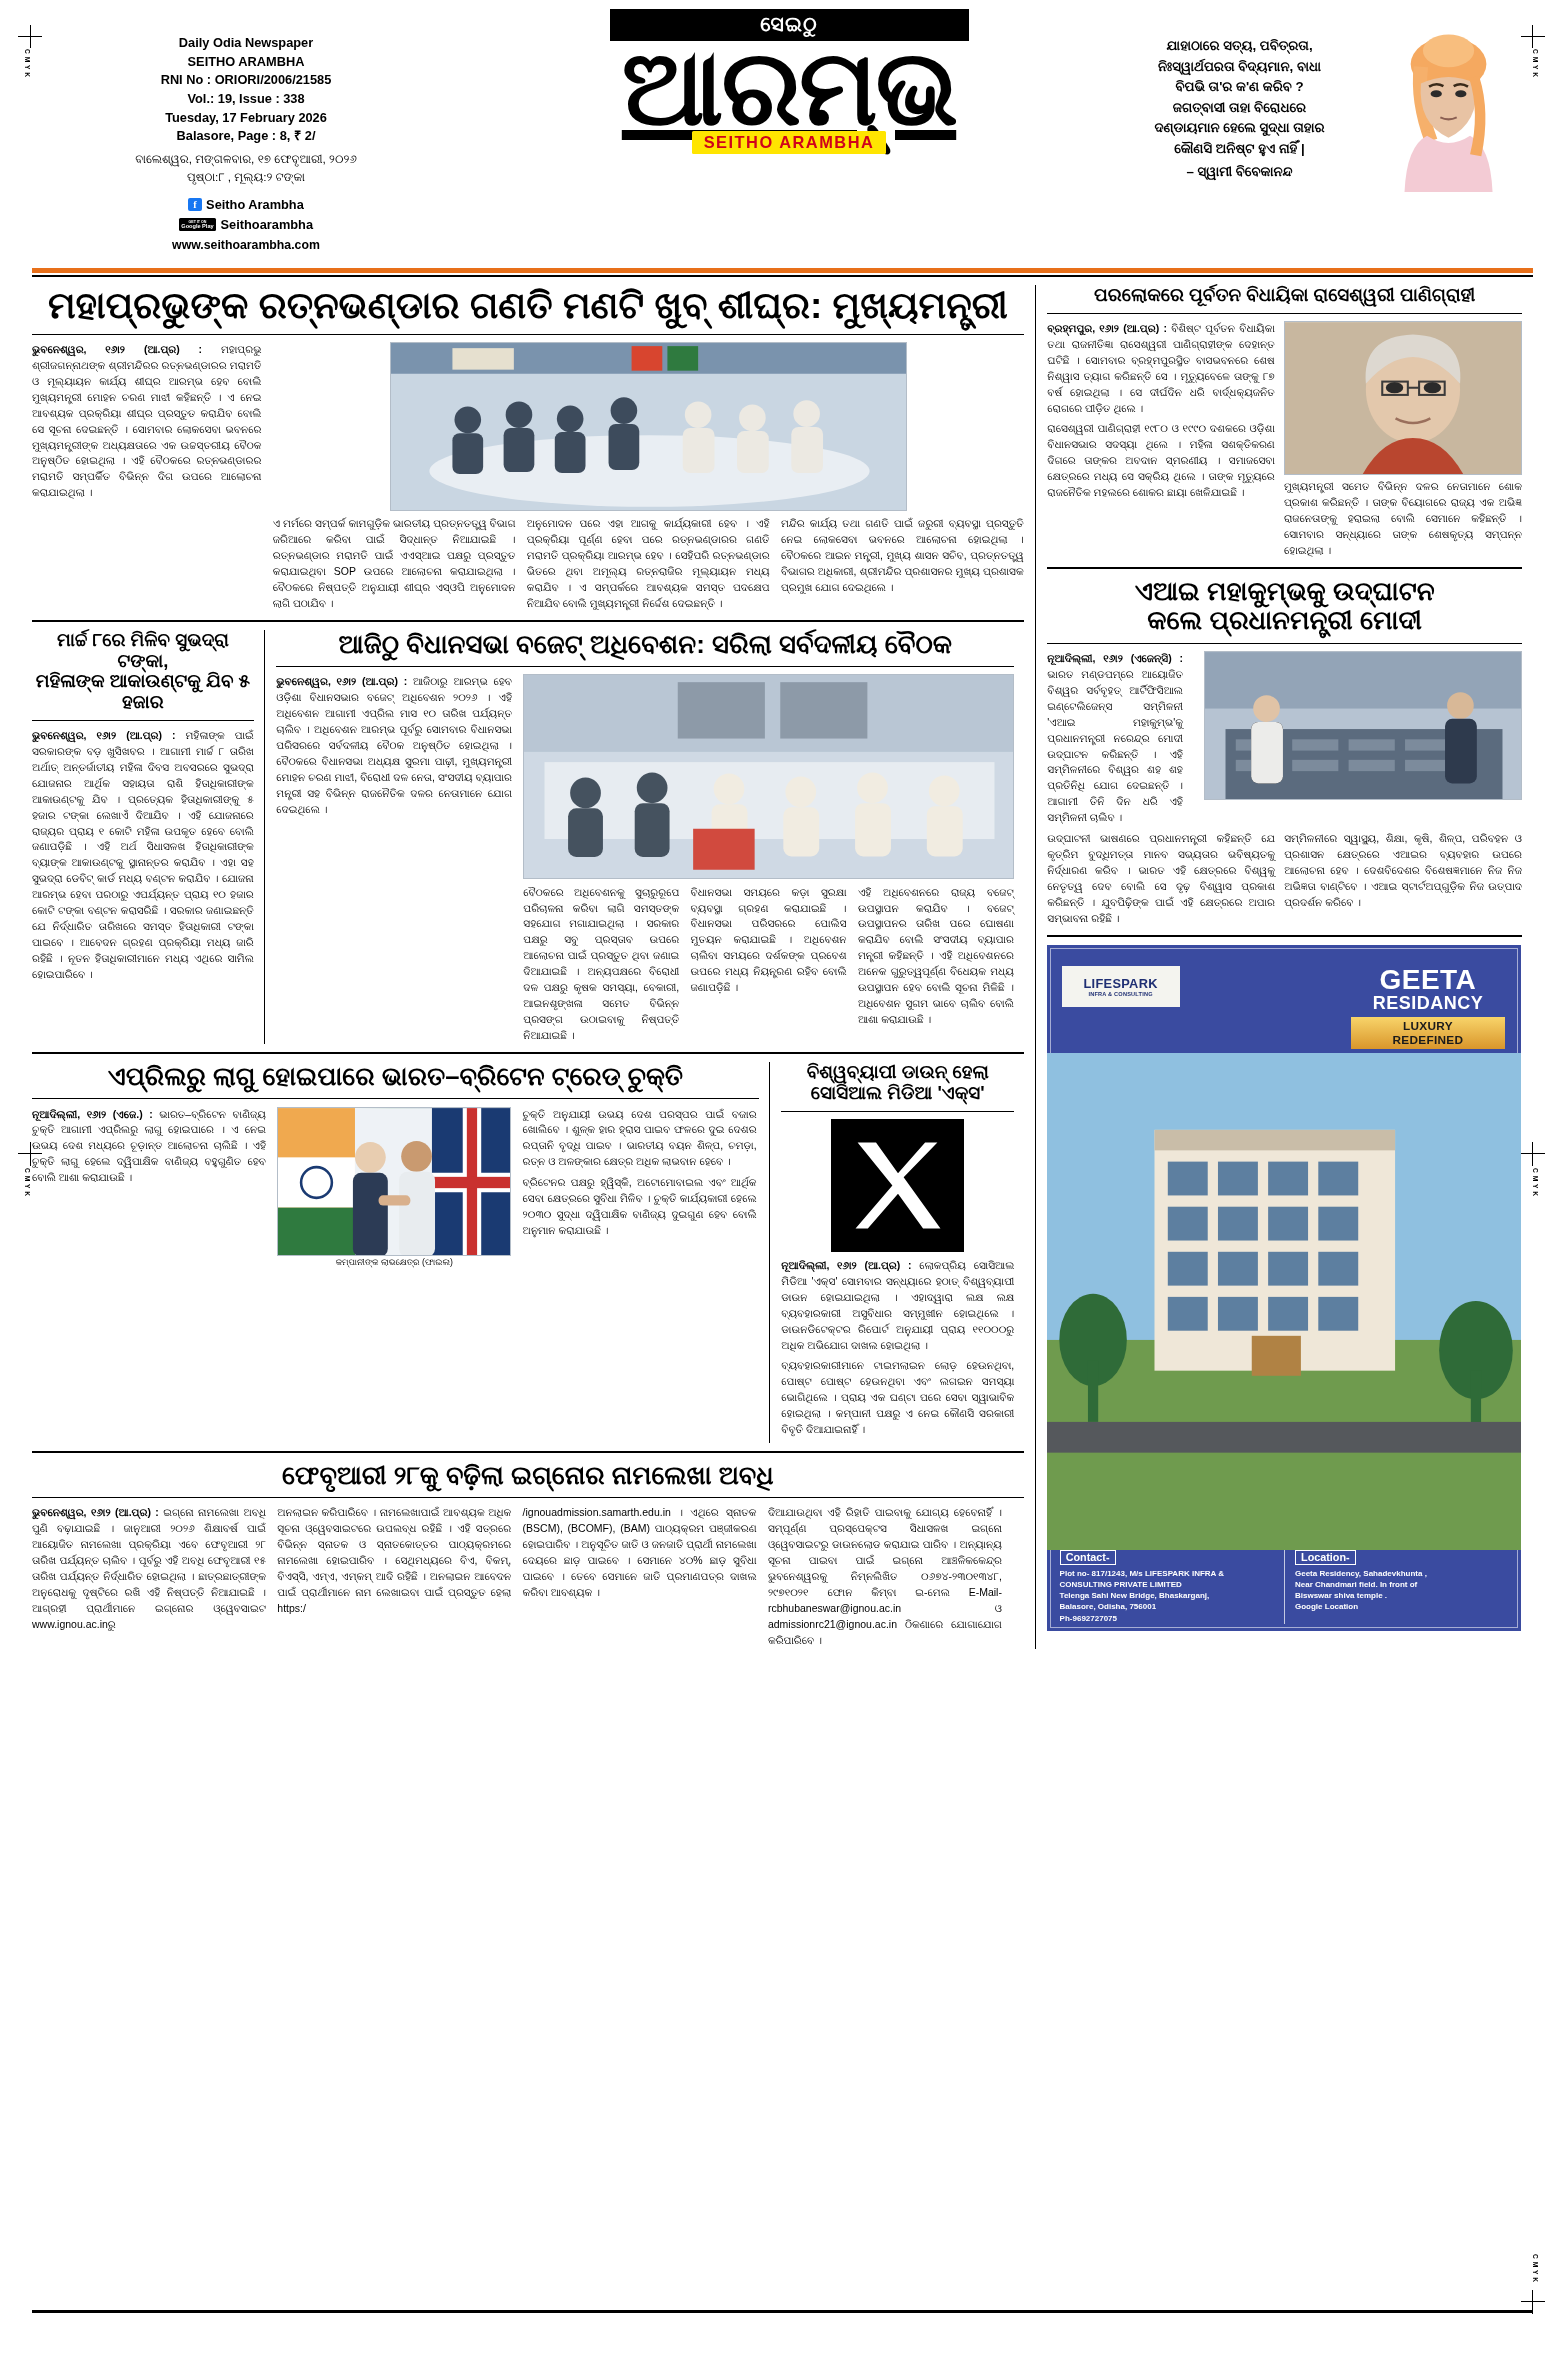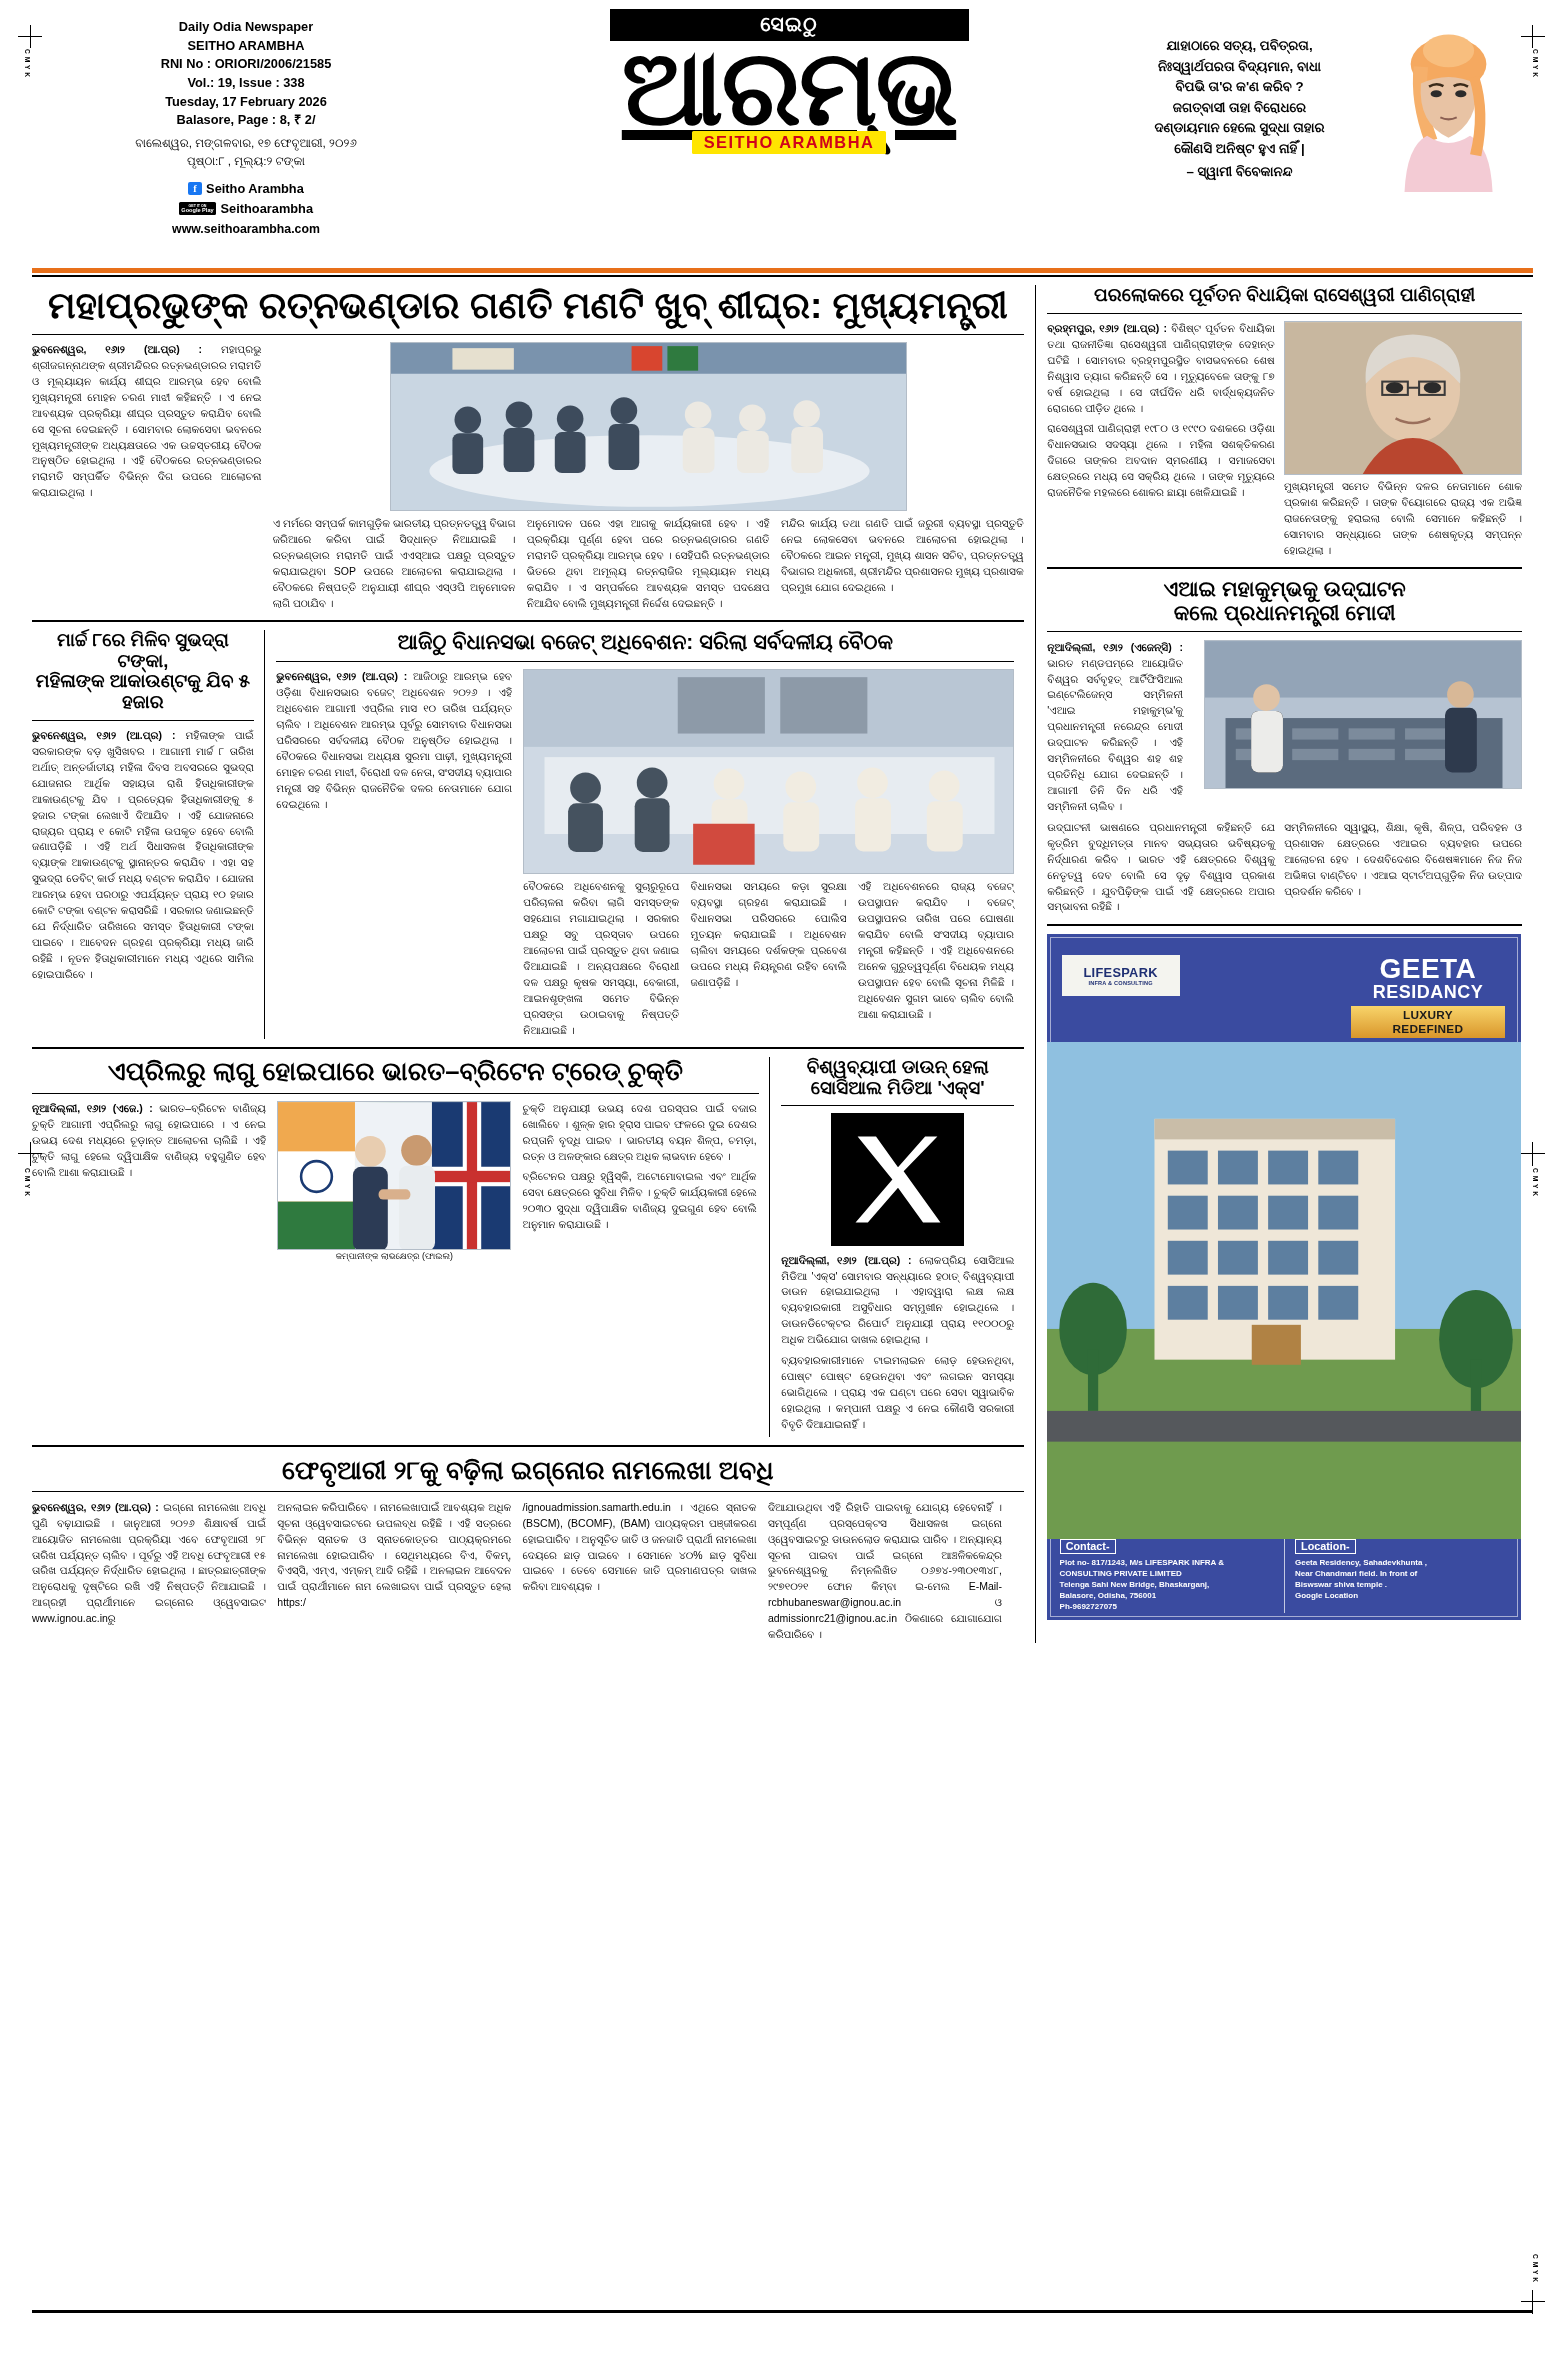--- a/index.html
+++ b/index.html
@@ -17,21 +17,21 @@
   
   .cmyk { position:absolute; font-size:6.7px; font-weight:700; letter-spacing:0.5px;
           writing-mode:vertical-rl; color:#000; }
   .crossmark { position:absolute; width:23.6px; height:23.6px; }
   .crossmark:before, .crossmark:after { content:""; position:absolute; background:#000; }
   .crossmark:before { left:50%; top:0; width:1px; height:100%; margin-left:-0.5px; }
   .crossmark:after { top:50%; left:0; height:1px; width:100%; margin-top:-0.5px; }
 
   
   .masthead { position:absolute; left:0; top:0; width:1563px; height:266px; }
-  .mh-left { position:absolute; left:87px; top:18px; width:318px; text-align:center;
+  .mh-left { position:absolute; left:87px; top:34px; width:318px; text-align:center;
              font-size:12.8px; line-height:1.46; font-weight:700; }
   .mh-left .ln { display:block; white-space:nowrap; }
   .mh-odia { font-size:11.8px; font-weight:400; line-height:1.5; margin-top:5.1px; }
   .mh-social { margin-top:9.2px; font-size:12.8px; font-weight:700; line-height:1.35; }
   .mh-social .row { display:flex; align-items:center; justify-content:center; gap:4.6px; }
   .fb-ico { width:13.3px;height:13.3px;background:#1877F2;color:#fff;border-radius:2px;
             font-size:10.2px;font-weight:700;line-height:13.3px;text-align:center;font-family:"Liberation Serif",serif;}
   .gp-ico { width:37px;height:13.3px;background:#000;color:#fff;border-radius:1.5px;
             font-size:4.1px;line-height:4.6px;text-align:center;padding-top:1.5px;}
   .mh-web { margin-top:4.1px; font-size:12.3px; font-weight:700; }
@@ -52,21 +52,21 @@
 
   .rule-orange { position:absolute; left:32px; top:268px; width:1501px; height:4.6px; background:#E8701A; }
   .rule-black  { position:absolute; left:32px; top:275px; width:1501px; height:2px; background:#000; }
 
   
   .content { position:absolute; left:32px; top:285px; width:1501px; }
 
   .hl { font-weight:700; text-align:center; line-height:1.12; }
   .hl-xl { font-size:37px; }
   .hl-lg { font-size:25.6px; }
-  .hl-md { font-size:21px; }
+  .hl-md { font-size:26px; }
   .hl-sm { font-size:18.4px; }
 
   .hr-thin { height:1px; background:#000; margin:7.2px 0; }
   .hr-thick { height:2px; background:#000; margin:8.2px 0; }
   .body-txt { font-size:10.5px; line-height:1.52; text-align:justify; font-weight:400; }
   .body-txt p { margin:0 0 4.6px; }
 
   .photo { background:#cfd8e2; border:0.5px solid #b3bdc8; position:relative; overflow:hidden; }
   .photo-cap { font-size:8.7px; text-align:center; padding:1.5px 0; }
 

